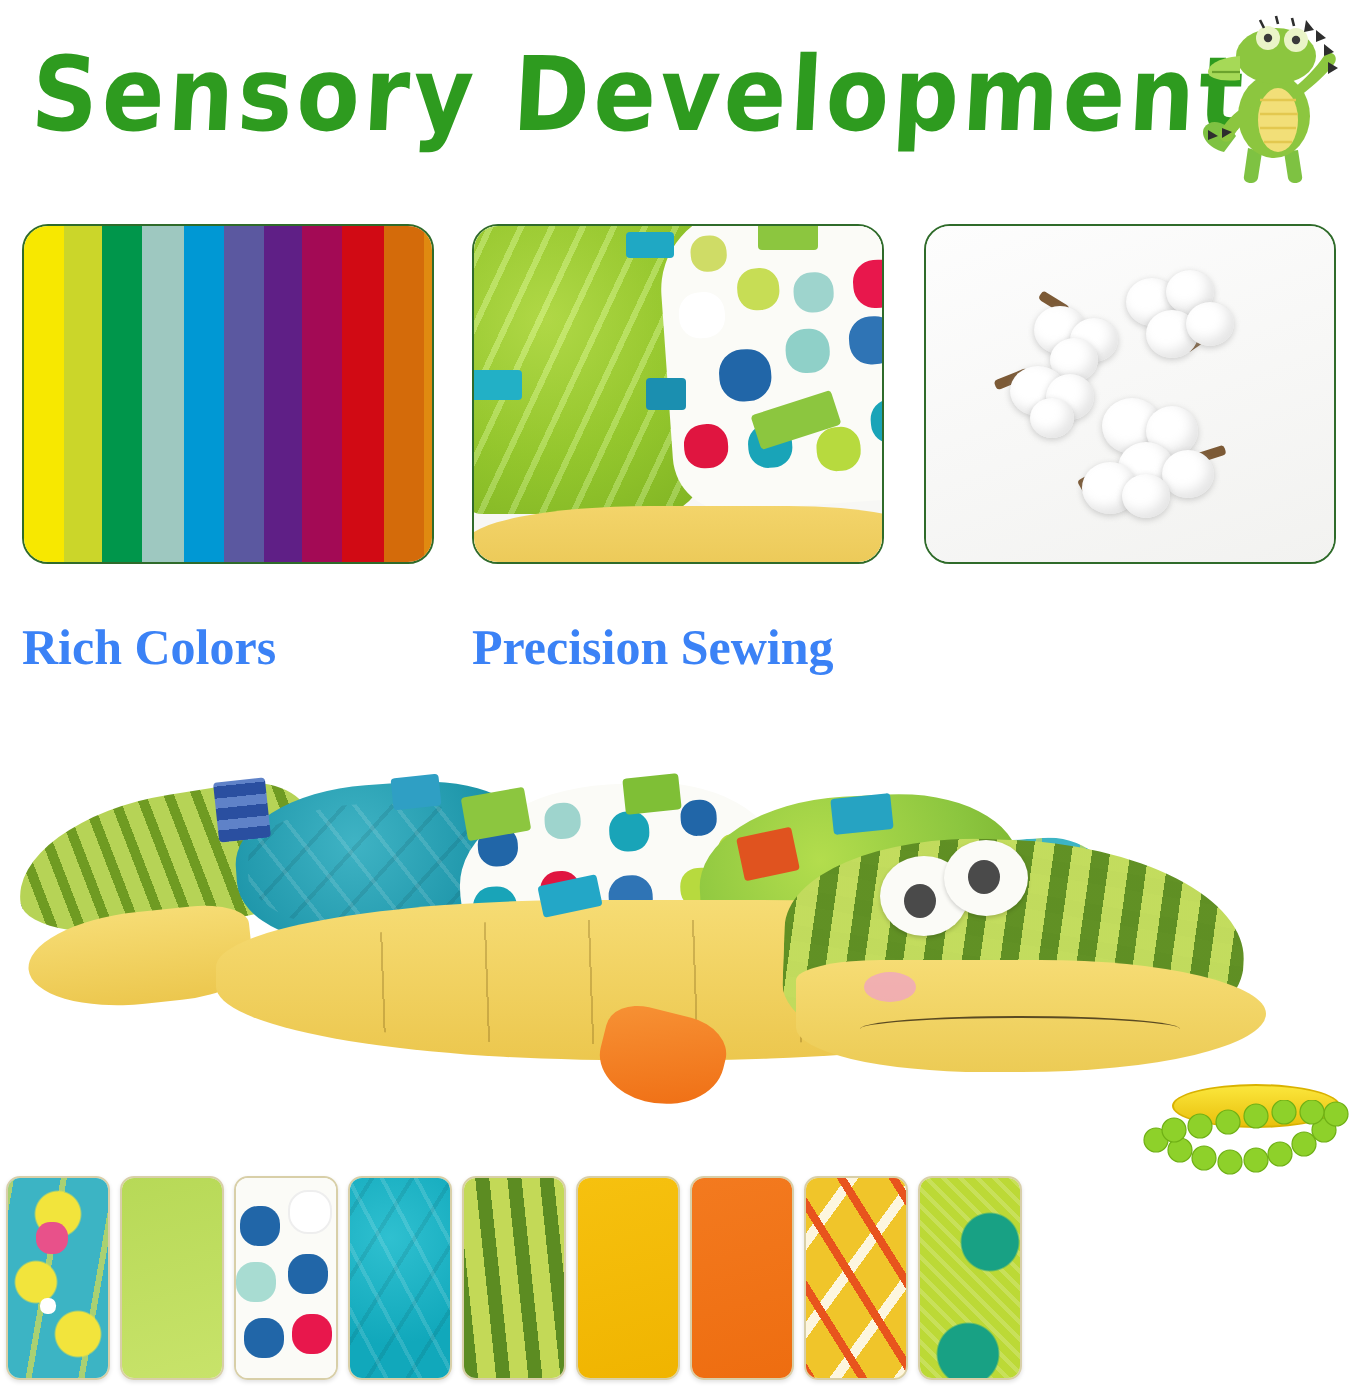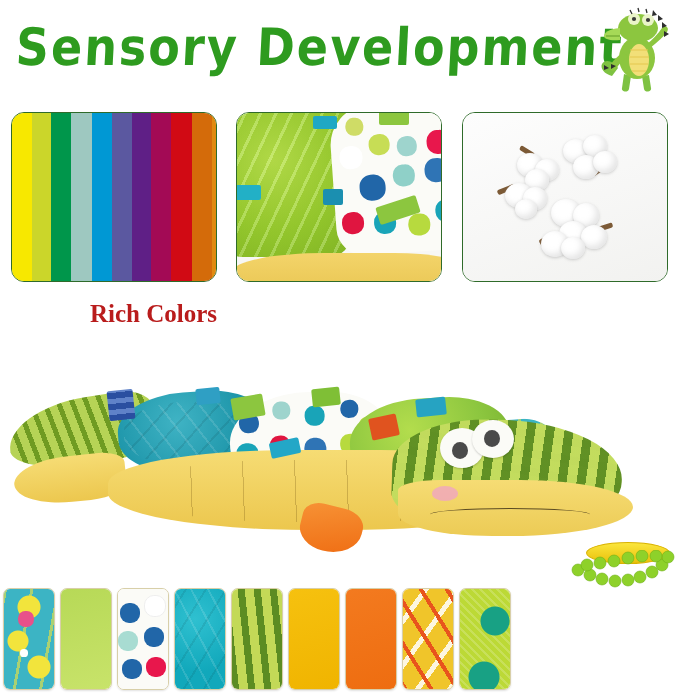--- a/index.html
+++ b/index.html
@@ -76,22 +76,22 @@
   .boll{position:absolute;}
   .boll s{
     position:absolute;display:block;background:#ffffff;border-radius:50%;
     box-shadow:0 1px 3px rgba(150,150,150,.45), inset -3px -3px 6px rgba(222,222,222,.8);
   }
   .husk{position:absolute;background:#7c5a36;border-radius:2px;}
 
   
   .captions{position:absolute;left:0;top:300px;width:679px;height:68px;}
   .cap{
-    position:absolute;top:0;width:206px;text-align:right;
-    color:#b91c1c;
+    position:absolute;top:11px;width:206px;text-align:left;
+    color:#3b82f6;
     font-family:"Liberation Serif", serif;
     font-weight:700;
     font-size:25px;
     line-height:28px;
   }
   .cap.c1{left:11px;}
   .cap.c2{left:236px;}
   .cap.c3{left:462px;}
 
   
@@ -235,20 +235,21 @@
         <div class="boll" style="left:78px;top:118px;">
           <s style="left:0;top:0;width:28px;height:26px"></s>
           <s style="left:20px;top:6px;width:24px;height:22px"></s>
         </div>
       </div>
     </div>
   </div>
 
   <div class="captions">
     <div class="cap c1">Rich Colors</div>
+    <div class="cap c2">Precision Sewing</div>
   </div>
 
   <div class="hero">
     <div class="croc">
 
       <div class="seg" style="left:8px;top:30px;width:150px;height:66px;
                   background:repeating-linear-gradient(78deg,#6f9b22 0 5px,#b6d356 5px 13px);
                   border-radius:60% 25% 30% 55%/70% 40% 55% 40%;transform:rotate(-9deg);"></div>
 
       <div class="belly" style="left:14px;top:88px;width:112px;height:46px;border-radius:60% 30% 40% 60%;transform:rotate(-6deg);"></div>

